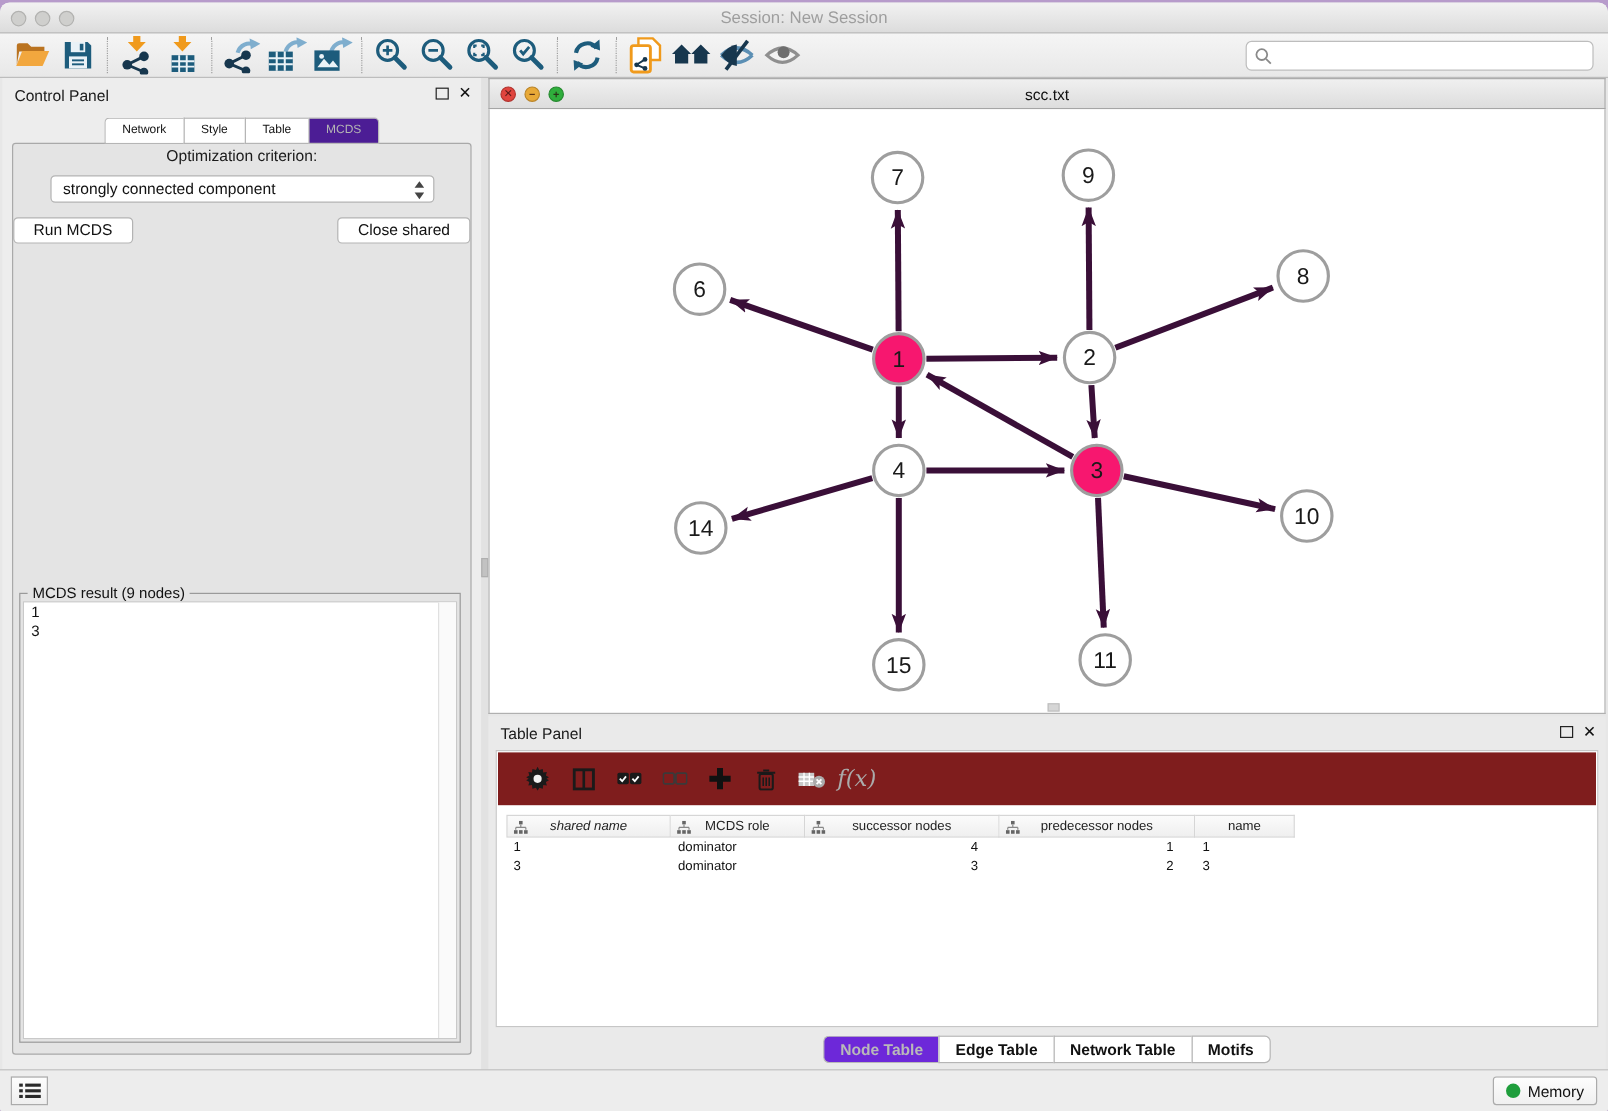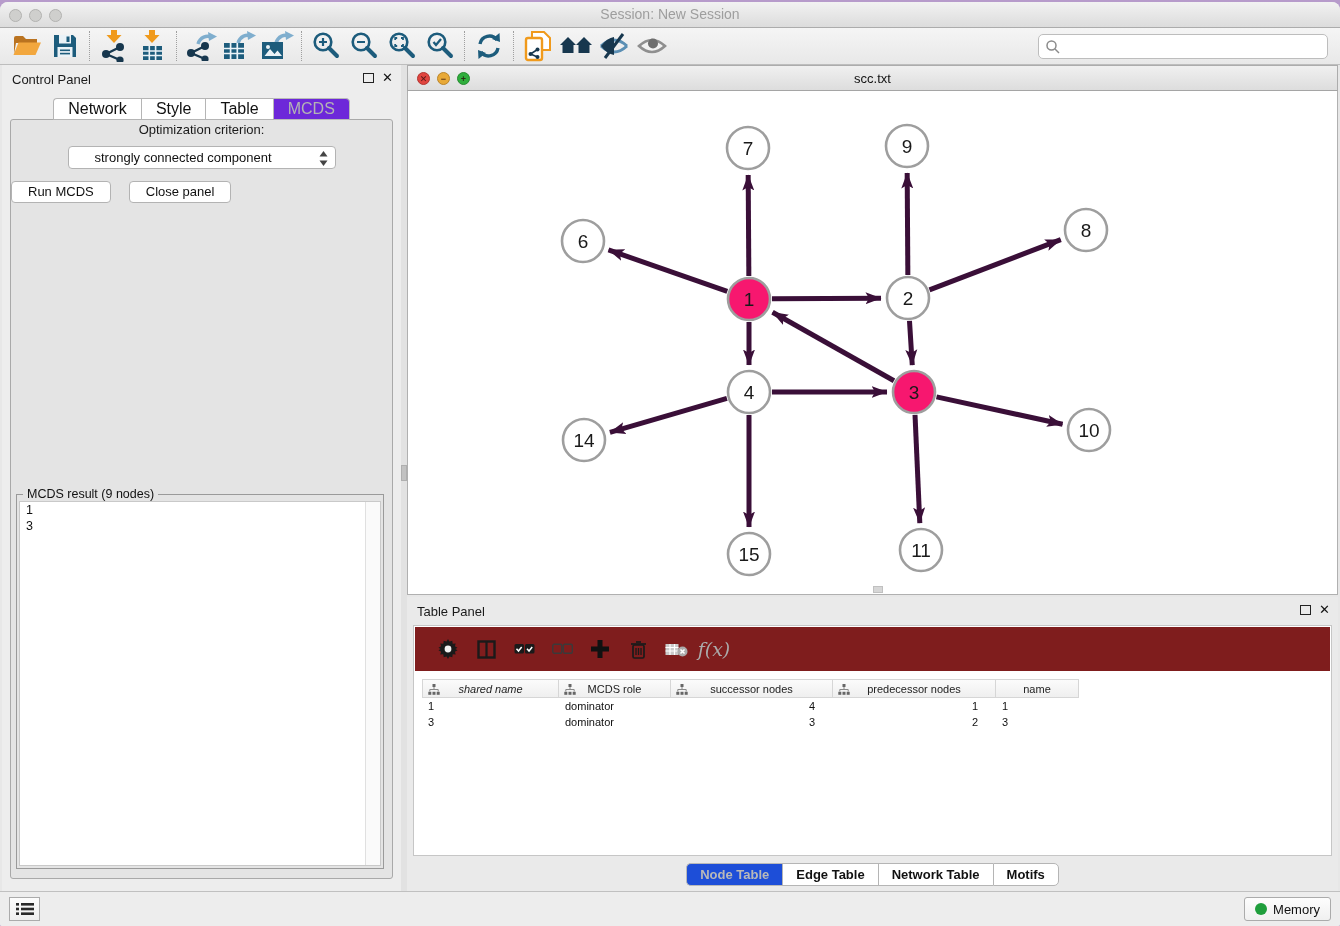--- a/index.html
+++ b/index.html
@@ -27,31 +27,31 @@
 
   
   .control-panel { position:absolute; left:2px; top:63px; width:399px; bottom:35px; background:#EDEDED; }
   .panel-head { position:relative; height:28px; }
   .panel-head .ph-title { position:absolute; left:10px; top:7px; font-size:13px; color:#1A1A1A; }
   .ph-btns { position:absolute; right:8px; top:7px; display:flex; gap:8px; align-items:center; }
   .float-ic { width:11px; height:10px; border:1.6px solid #222; background:transparent; }
   .close-ic { font-size:13px; font-weight:bold; color:#111; line-height:11px; }
   .cp-tabs { position:absolute; top:33px; left:0; right:0; display:flex; justify-content:center; z-index:2; }
   .cp-tab { height:22px; padding:0 14px; background:#fff; border:1px solid #B5B5B5; border-right:none;
-    font-size:16px; line-height:20px; color:#111; }
+    font-size:10px; line-height:20px; color:#111; }
   .cp-tab:first-child { border-radius:4px 0 0 0; }
   .cp-tab:last-child { border-right:1px solid #B5B5B5; border-radius:0 4px 0 0; }
-  .cp-tab.active { background:#6d28d9; color:#B4B4B4; border-color:#B9B9B9; }
+  .cp-tab.active { background:#4c1d95; color:#B4B4B4; border-color:#B9B9B9; }
   .cp-body { position:absolute; left:8px; right:8px; top:54px; bottom:12px; background:#E4E4E4;
     border:1px solid #A9A9A9; border-radius:3px; }
   .opt-label { margin-top:2px; text-align:center; font-size:13px; color:#1A1A1A; }
-  .combo { position:relative; margin:9px auto 0; width:268px; height:23px; background:#fff;
-    border:1px solid #B3B3B3; border-radius:4px; font-size:13px; line-height:21px; padding-left:26px; color:#111; }
+  .combo { position:relative; margin:9px auto 0; width:320px; height:23px; background:#fff;
+    border:1px solid #B3B3B3; border-radius:4px; font-size:13px; line-height:21px; padding-left:10px; color:#111; }
   .combo .chev { position:absolute; right:6px; top:3px; }
-  .btn-row { margin-top:12px; display:flex; justify-content:flex-start; gap:18px; }
+  .btn-row { margin-top:12px; display:flex; justify-content:space-between; gap:18px; }
   .pbtn { height:22px; padding:0 16px; background:#fff; border:1px solid #B3B3B3; border-radius:4px;
     font-size:13px; color:#111; line-height:20px; }
   .result-fs { position:absolute; left:5px; right:8px; top:374px; bottom:9px; border:1px solid #9A9A9A; }
   .result-legend { position:absolute; top:-8px; left:6px; background:#E4E4E4; padding:0 4px; font-size:12.5px; color:#111; }
   .result-area { position:absolute; inset:6px 2px 2px 2px; background:#fff; border:1px solid #C9C9C9; }
   .result-scroll { position:absolute; top:0; right:0; bottom:0; width:15px; background:#FAFAFA; border-left:1px solid #E0E0E0; }
   .result-line { font-size:12.5px; color:#111; padding:1px 0 0 6px; line-height:15px; }
 
   
   .vsplit { position:absolute; left:401px; top:63px; width:6px; bottom:35px; background:#E2E2E2; }
@@ -85,21 +85,21 @@
   .th .hier { position:absolute; left:5px; top:4px; }
   .tr { display:flex; height:16px; }
   .td { font-size:11px; color:#111; line-height:16px; overflow:hidden; }
   .td.left { text-align:left; padding-left:6px; }
   .td.right { text-align:right; padding-right:18px; }
   .bt-tabs { position:absolute; bottom:5px; left:0; right:0; display:flex; justify-content:center; }
   .bt-tab { height:23px; padding:0 13px; background:#fff; border:1px solid #B5B5B5; border-right:none;
     font-size:13px; font-weight:bold; color:#111; line-height:21px; }
   .bt-tab:first-child { border-radius:5px 0 0 5px; }
   .bt-tab:last-child { border-right:1px solid #B5B5B5; border-radius:0 5px 5px 0; }
-  .bt-tab.active { background:#1d4ed8; color:#B9B9B9; border-color:#B9B9B9; }
+  .bt-tab.active { background:#6d28d9; color:#B9B9B9; border-color:#B9B9B9; }
 
   
   .statusbar { position:absolute; left:0; right:0; bottom:0; height:35px; background:#EDEDED; border-top:1px solid #C0C0C0; }
   .list-btn { position:absolute; left:9px; top:5px; width:31px; height:24px; background:linear-gradient(#FDFDFD,#EFEFEF);
     border:1px solid #ABABAB; display:flex; align-items:center; justify-content:center; }
   .mem-btn { position:absolute; right:9px; top:5px; height:24px; background:linear-gradient(#FDFDFD,#F0F0F0);
     border:1px solid #ABABAB; border-radius:3px; display:flex; align-items:center; gap:6px; padding:0 10px; }
   .mem-dot { width:12px; height:12px; border-radius:50%; background:#1F9E3C; }
   .mem-label { font-size:13px; color:#111; }
 </style>
@@ -275,21 +275,21 @@
         <span>strongly connected component</span>
         <span class="chev">
           <svg width="11" height="17" viewBox="0 0 11 17">
               <path d="M5.5 1 L9.5 6.5 H1.5 Z" fill="#444"></path>
               <path d="M5.5 16 L1.5 10.5 H9.5 Z" fill="#444"></path>
             </svg>
         </span>
       </div>
       <div class="btn-row">
         <button class="pbtn">Run MCDS</button>
-        <button class="pbtn">Close panel</button>
+        <button class="pbtn">Close shared</button>
       </div>
       <div class="result-fs">
         <span class="result-legend">MCDS result (9 nodes)</span>
         <div class="result-area">
           <div class="result-line">1</div>
           <div class="result-line">3</div>
           <div class="result-scroll"></div>
         </div>
       </div>
     </div>

